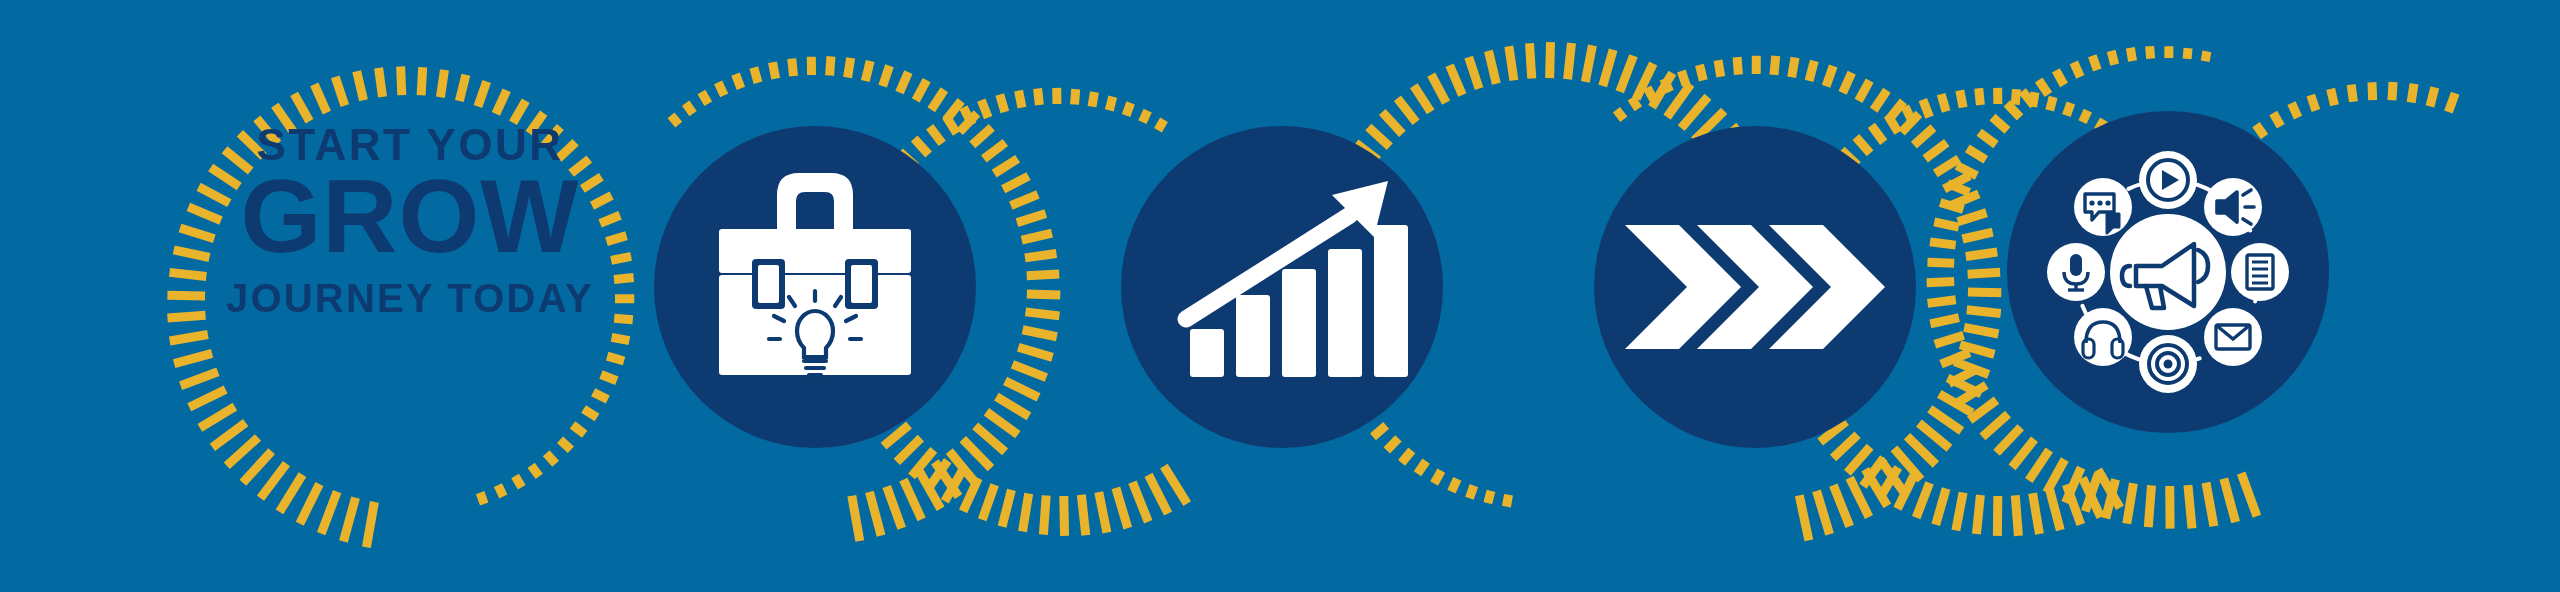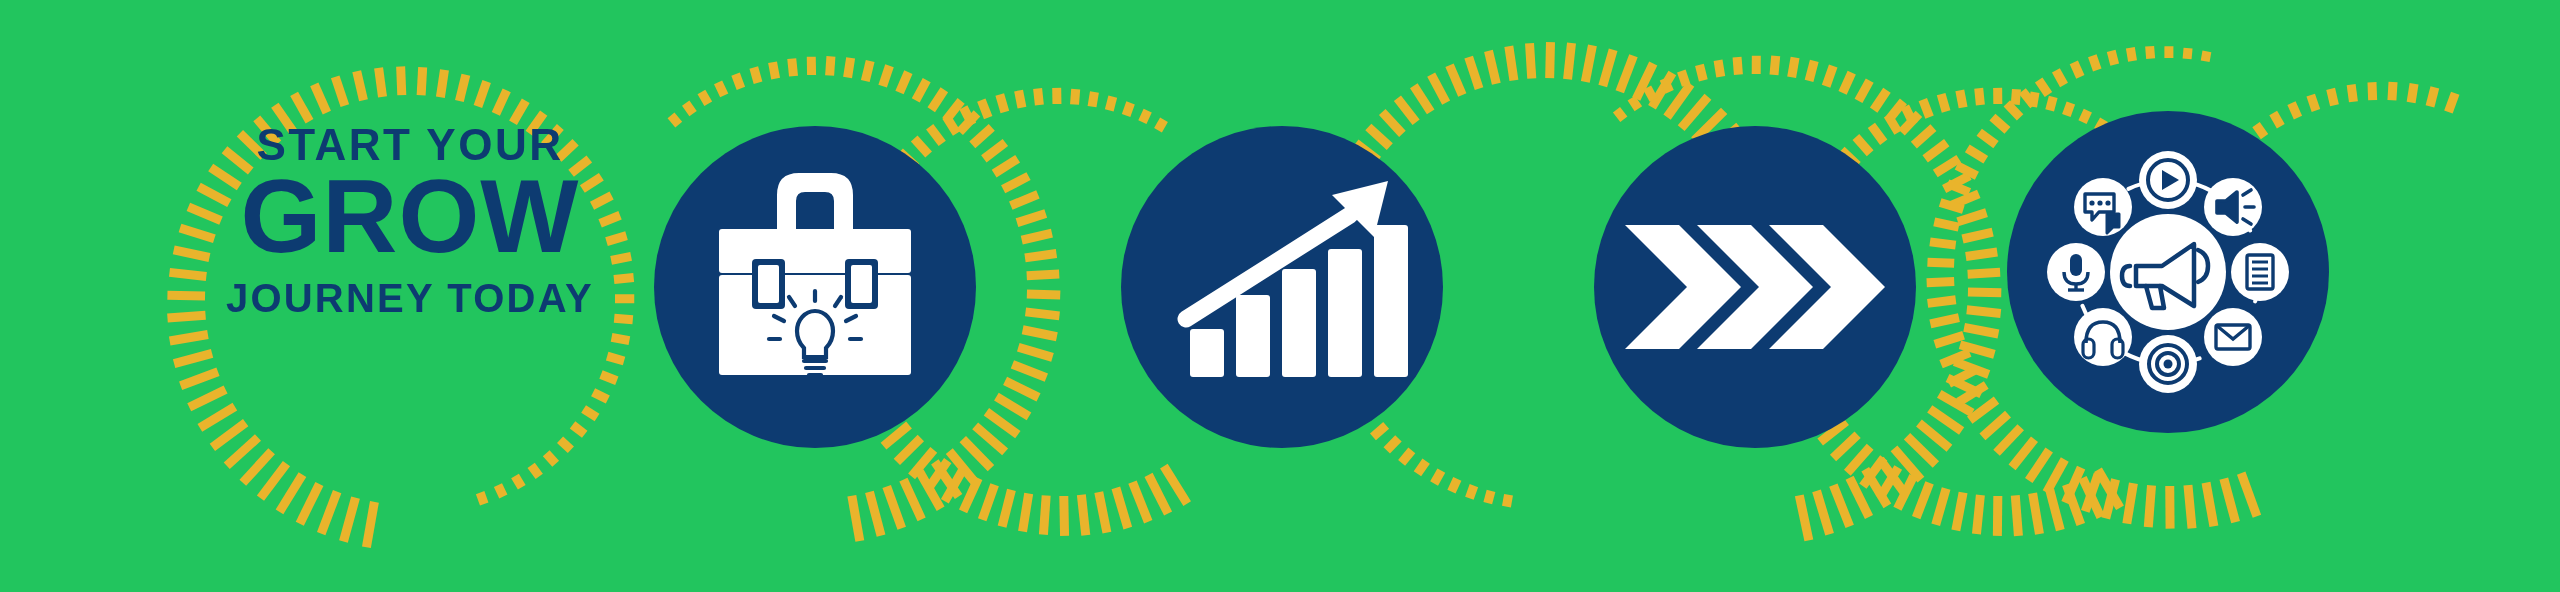--- a/index.html
+++ b/index.html
@@ -5,21 +5,21 @@
 <style>
   html,body{margin:0;padding:0;background:#ffffff;}
   body{
     font-family:"Liberation Sans", sans-serif;
     -webkit-font-smoothing:antialiased;
   }
   #banner{
     position:relative;
     width:2560px;
     height:592px;
-    background:#22c55e;
+    background:#0369a1;
     overflow:hidden;
   }
   #stage{
     position:absolute;
     inset:0;
     width:2560px;
     height:592px;
     display:block;
   }
   .headline-text{

